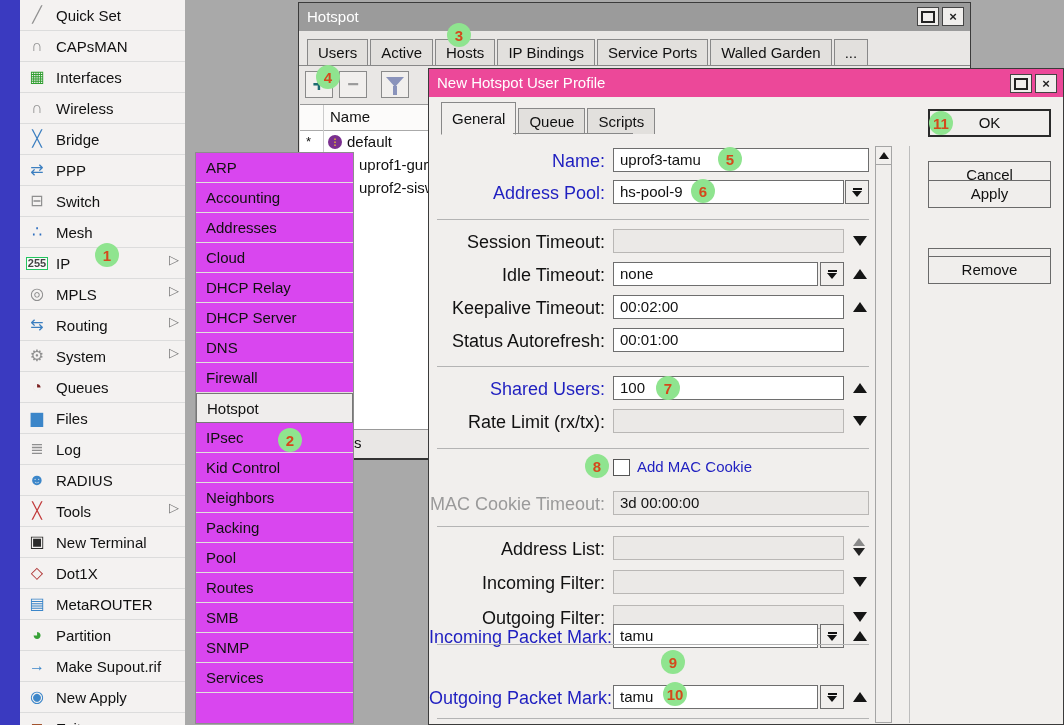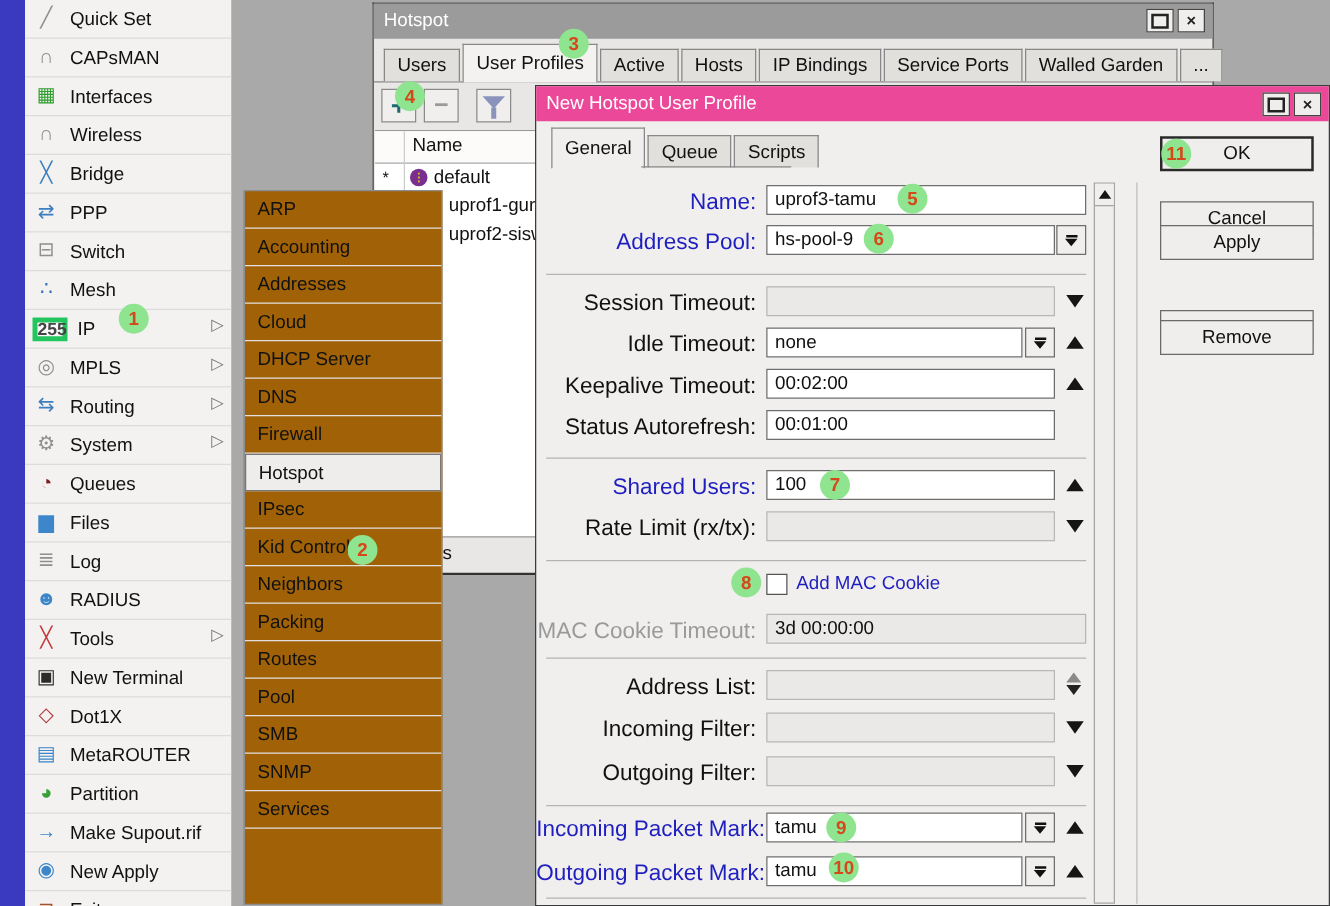--- a/index.html
+++ b/index.html
@@ -4,25 +4,25 @@
 <style>
   html,body{margin:0;padding:0;}
   body{width:1064px;height:725px;position:relative;overflow:hidden;background:#a9a9a9;
        font-family:"Liberation Sans",sans-serif;color:#111;}
   
   .sidebar{position:absolute;left:0;top:0;width:185px;height:725px;background:#f4f2f1;}
   .bluestrip{position:absolute;left:0;top:0;width:20px;height:725px;background:#3a3ac0;}
   .sb-items{position:absolute;left:20px;top:0;width:165px;height:725px;}
   .sb-item{position:relative;height:30px;border-bottom:1px solid #dcdcdc;display:flex;align-items:center;cursor:default;}
   .sb-ic{width:22px;margin-left:6px;text-align:center;font-size:16px;line-height:16px;flex:0 0 22px;}
-  .sb-ic.ipbox{font-size:14px;font-weight:bold;border:4px solid #22c55e;background:#fafafa;line-height:11px;width:20px;flex:0 0 20px;}
+  .sb-ic.ipbox{font-size:11px;font-weight:bold;border:1px solid #22c55e;background:#fafafa;line-height:11px;width:20px;flex:0 0 20px;}
   .sb-lb{margin-left:8px;font-size:15px;white-space:nowrap;}
   .sb-ar{position:absolute;right:6px;top:4px;color:#777;font-size:13px;}
   
-  .submenu{position:absolute;left:195px;top:152px;width:159px;height:572px;background:#a16207;border:1px solid #8d8d8d;box-sizing:border-box;}
+  .submenu{position:absolute;left:195px;top:152px;width:159px;height:572px;background:#d946ef;border:1px solid #8d8d8d;box-sizing:border-box;}
   .sm-item{height:30px;line-height:29px;padding-left:10px;font-size:15px;border-bottom:1px solid #e2e0de;box-sizing:border-box;}
   .sm-item.sel{border:1px solid #777;background:#efedec;}
   
   .win{position:absolute;background:#e9e7e5;border:1px solid #3b3b3b;box-sizing:border-box;}
   .tbar{height:28px;color:#fff;font-size:15px;line-height:27px;padding-left:8px;position:relative;}
   .tbar.grey{background:#9b9b9b;}
   .tbar.blue{background:#ec4899;}
   .wbtn{position:absolute;top:4px;width:22px;height:19px;background:#f0eeec;border:1px solid #444;
         display:flex;align-items:center;justify-content:center;font-size:13px;font-weight:bold;color:#222;box-sizing:border-box;}
   .sqglyph{width:10px;height:8px;border:2px solid #222;}
@@ -99,21 +99,20 @@
 <div class="win" id="hswin">
   <div class="tbar grey">
     <span>Hotspot</span>
     <span class="wbtn" style="right:31px;">
         <span class="sqglyph"></span>
       </span>
     <span class="wbtn" style="right:6px;">×</span>
   </div>
   <div class="tabs" id="hstabs">
       <span class="tab">Users</span>
-      <span class="tab sel">User Profiles</span>
       <span class="tab">Active</span>
       <span class="tab">Hosts</span>
       <span class="tab">IP Bindings</span>
       <span class="tab">Service Ports</span>
       <span class="tab">Walled Garden</span>
       <span class="tab">...</span>
     </div>
   <div class="toolbar">
     <div class="tbtn">
         <span class="plus">+</span>
@@ -252,30 +251,31 @@
         <span class="sb-lb">Exit</span>
       </div>
     </div>
 </div>
 
 <div class="submenu">
     <div class="sm-item">ARP</div>
     <div class="sm-item">Accounting</div>
     <div class="sm-item">Addresses</div>
     <div class="sm-item">Cloud</div>
+    <div class="sm-item">DHCP Relay</div>
     <div class="sm-item">DHCP Server</div>
     <div class="sm-item">DNS</div>
     <div class="sm-item">Firewall</div>
     <div class="sm-item sel">Hotspot</div>
     <div class="sm-item">IPsec</div>
     <div class="sm-item">Kid Control</div>
     <div class="sm-item">Neighbors</div>
     <div class="sm-item">Packing</div>
+    <div class="sm-item">Pool</div>
     <div class="sm-item">Routes</div>
-    <div class="sm-item">Pool</div>
     <div class="sm-item">SMB</div>
     <div class="sm-item">SNMP</div>
     <div class="sm-item">Services</div>
   </div>
 
 <div class="win" id="dlg">
   <div class="tbar blue">
     <span>New Hotspot User Profile</span>
     <span class="wbtn" style="right:31px;">
         <span class="sqglyph"></span>
@@ -349,21 +349,21 @@
       <div class="row" style="top: 501px;">
         <span class="flabel">Incoming Filter:</span>
         <div class="fld w-normal disabled"></div>
         <span class="arr down"></span>
       </div>
       <div class="row" style="top: 536px;">
         <span class="flabel">Outgoing Filter:</span>
         <div class="fld w-normal disabled"></div>
         <span class="arr down"></span>
       </div>
-      <div class="row" style="top: 581px;">
+      <div class="row" style="top: 555px;">
         <span class="flabel blue">Incoming Packet Mark:</span>
         <div class="fld w-short">tamu</div>
         <div class="ddbtn mid">
           <span class="ddbar"></span>
           <span class="ddtri"></span>
         </div>
         <span class="arr up"></span>
       </div>
       <div class="row" style="top: 616px;">
         <span class="flabel blue">Outgoing Packet Mark:</span>

